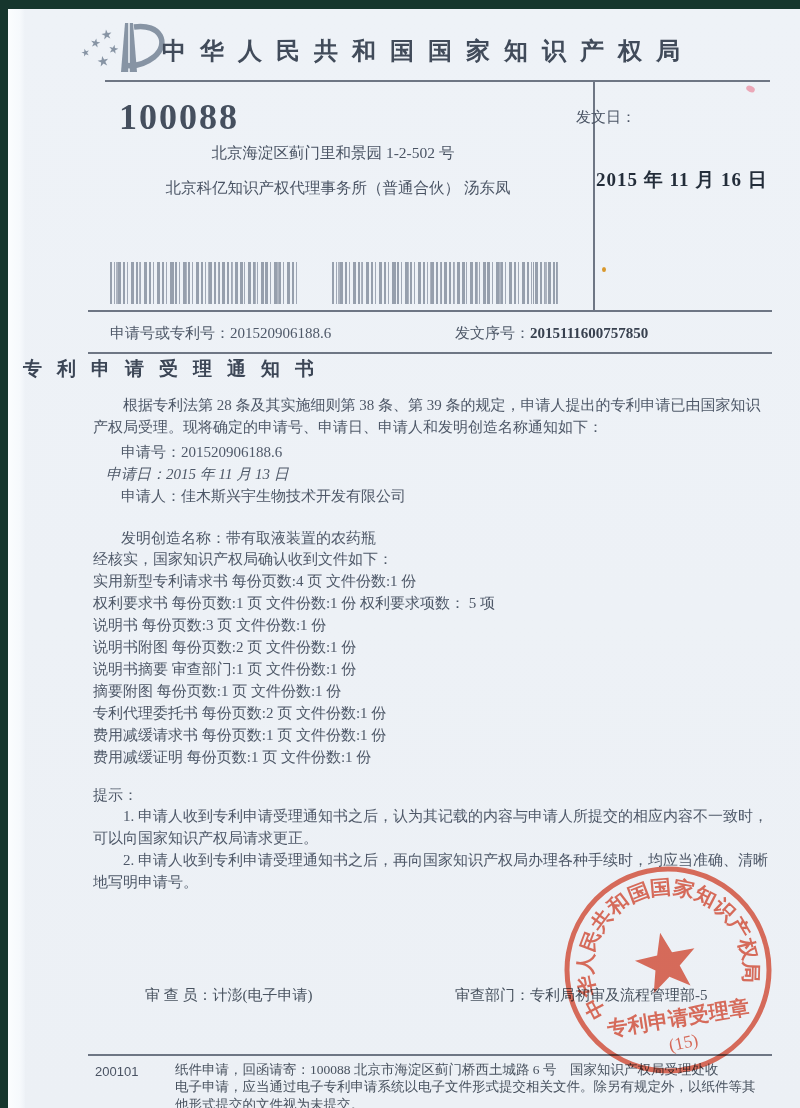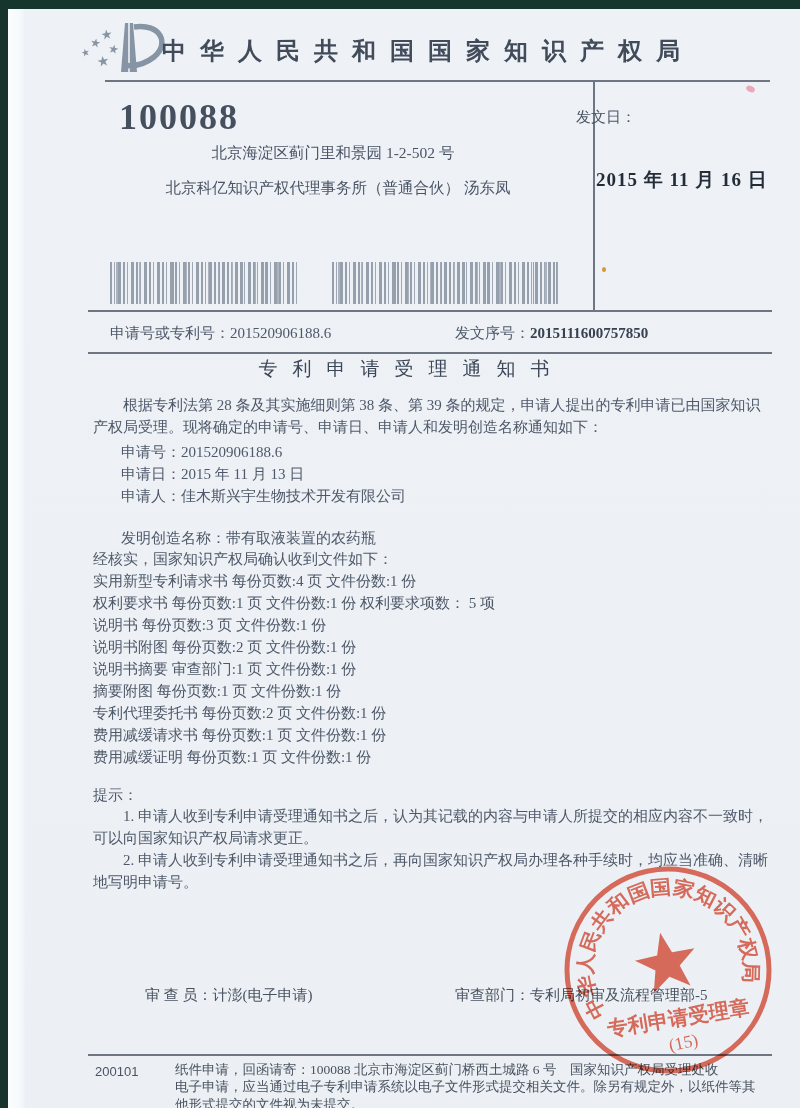--- a/index.html
+++ b/index.html
@@ -32,22 +32,22 @@
   .addr2{left:120px;top:168px;width:420px;text-align:center;font-size:15.5px;color:#4a5464;}
   .dispatch-label{left:568px;top:97px;font-size:15px;color:#4a5464;}
   .dispatch-date{left:588px;top:160px;font-size:19px;font-weight:600;color:#232d3a;letter-spacing:1px;}
   .barcode{
     position:absolute;top:253px;height:42px;opacity:.9;
     background:
       repeating-linear-gradient(90deg,#8d97a5 0 2px,transparent 2px 4px,#98a1af 4px 5px,transparent 5px 8px,#8d97a5 8px 11px,transparent 11px 13px),
       repeating-linear-gradient(90deg,transparent 0 6px,#a5adba 6px 8px,transparent 8px 17px,#8d97a5 17px 18px,transparent 18px 23px);
   }
   .title{
-    position:absolute;left:0;top:349px;width:100%;text-align:center;
-    font-size:19px;font-weight:400;letter-spacing:15px;padding-left:15px;box-sizing:border-box;color:#3c4656;
+    position:absolute;left:0;top:349px;width:100%;
+    font-size:19px;font-weight:700;letter-spacing:15px;padding-left:15px;box-sizing:border-box;color:#3c4656;
   }
   .doc-line{left:85px;}
   .tip-para{left:85px;width:682px;}
   .signoff{top:975px;font-size:15px;color:#48525f;}
   .stamp{
     position:absolute;left:550px;top:851px;width:220px;height:220px;
     transform:rotate(-12deg);opacity:.9;mix-blend-mode:multiply;z-index:5;
   }
   .footer-code{font-size:13px;color:#4a5363;font-family:"Liberation Sans","DejaVu Sans",sans-serif;}
   .footer-note{font-size:13.5px;color:#48525f;line-height:17.5px;}
@@ -94,21 +94,21 @@
   </div>
   <div class="txt" style="left:447px;top:313px;">
     <span>发文序号：</span><span style="font-weight:700;color:#38414f;">2015111600757850</span>
   </div>
   <div class="hline" style="left:80px;top:343px;width:684px;"></div>
 
   <div class="txt title">专利申请受理通知书</div>
 
   <div class="txt para" style="left:85px;top:385px;width:682px;">根据专利法第 28 条及其实施细则第 38 条、第 39 条的规定，申请人提出的专利申请已由国家知识产权局受理。现将确定的申请号、申请日、申请人和发明创造名称通知如下：</div>
   <div class="txt" style="left:113px;top:432px;">申请号：201520906188.6</div>
-  <div class="txt" style="left:113px;top:454px;">申请日：2015 年 11 月 13 日</div>
+  <div class="txt" style="left:98px;top:454px;font-style:italic;">申请日：2015 年 11 月 13 日</div>
   <div class="txt" style="left:113px;top:476px;">申请人：佳木斯兴宇生物技术开发有限公司</div>
   <div class="txt" style="left:113px;top:498px;margin-top:20px;">发明创造名称：带有取液装置的农药瓶</div>
 
   <div class="txt doc-line" style="top:539px;">经核实，国家知识产权局确认收到文件如下：</div>
   <div class="txt doc-line" style="top:561px;">实用新型专利请求书 每份页数:4 页 文件份数:1 份</div>
   <div class="txt doc-line" style="top:583px;">权利要求书 每份页数:1 页 文件份数:1 份 权利要求项数： 5 项</div>
   <div class="txt doc-line" style="top:605px;">说明书 每份页数:3 页 文件份数:1 份</div>
   <div class="txt doc-line" style="top:627px;">说明书附图 每份页数:2 页 文件份数:1 份</div>
   <div class="txt doc-line" style="top:649px;">说明书摘要 审查部门:1 页 文件份数:1 份</div>
   <div class="txt doc-line" style="top:671px;">摘要附图 每份页数:1 页 文件份数:1 份</div>

